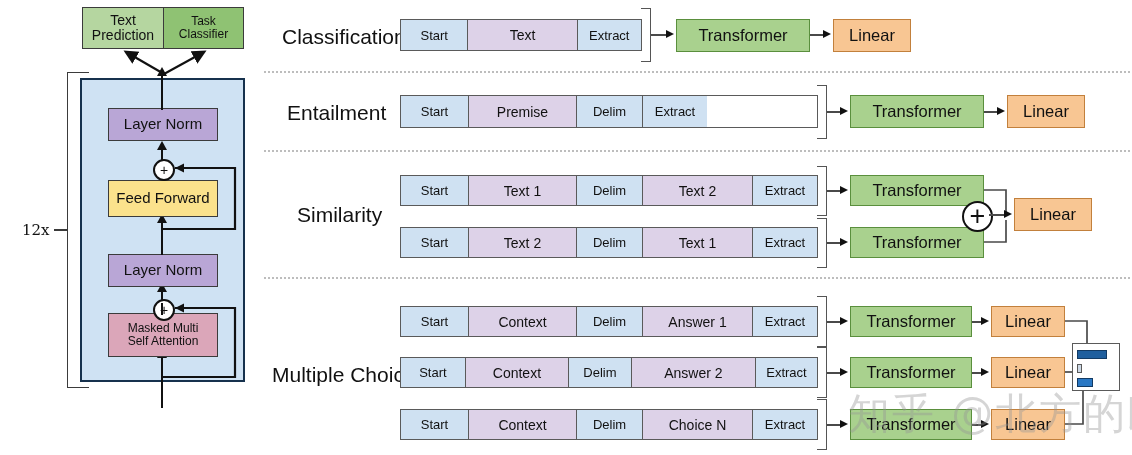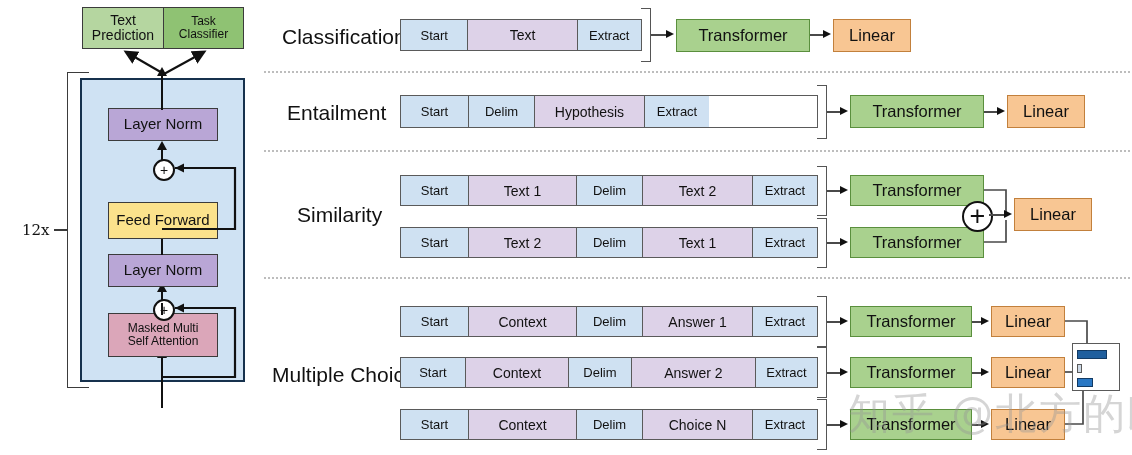--- a/index.html
+++ b/index.html
@@ -9,21 +9,21 @@
   .abs{position:absolute;box-sizing:border-box;}
 
   
   .node{position:absolute;box-sizing:border-box;border:1.6px solid #3b3b3b;
         display:flex;align-items:center;justify-content:center;
         text-align:center;line-height:1.08;}
   .green-light{background:#b5d6a0;border-color:#3b3b3b;}
   .green-dark {background:#8fc273;border-color:#3b3b3b;}
   .orange-dk  {background:#f7bd82;border-color:#3b3b3b;}
   .purple     {background:#b9a6d6;border-color:#3b3b3b;}
-  .yellow     {background:#fbe28c;border-color:#3b3b3b;margin-top:22px;}
+  .yellow     {background:#fbe28c;border-color:#3b3b3b;}
   .pink       {background:#dba6b9;border-color:#3b3b3b;}
   .tok-blue   {background:#cfe1f2;border-color:#5a5a5a;}
   .tok-purple {background:#ddd2e8;border-color:#5a5a5a;}
 
   
   #left-panel{position:absolute;left:0;top:0;width:262px;height:455px;}
 
   .bigbox{position:absolute;background:#cfe2f3;border:2px solid #16314d;box-sizing:border-box;}
 
   .arrow-v{position:absolute;background:#111;width:2.4px;}
@@ -183,22 +183,22 @@
 <div class="wire wire-h" style="left:810px;top:34px;width:15px;"></div>
 <div class="ahead-r" style="left:823px;top:30px;"></div>
 <div class="linbox" style="left:833px;top:19px;width:78px;height:33px;">
   <span>Linear</span>
 </div>
 
 <div class="rowlabel" style="left:287px;top:101px;">Entailment</div>
 
 <div class="seq" style="left:400px;top:95px;width:418px;height:33px;">
   <div class="tok-blue small" style="width: 68px; background: rgb(207, 225, 242);">Start</div>
-  <div class="tok-blue small" style="width: 66px; background: rgb(207, 225, 242);">Delim</div>
-  <div class="tok-purple" style="width: 110px; background: rgb(221, 210, 232);">Hypothesis</div>
+  <div class="tok-purple" style="width: 108px; background: rgb(221, 210, 232);">Premise</div>
+  <div class="tok-blue small" style="width: 66px; background: rgb(207, 225, 242);">Delim</div>
   <div class="tok-blue small" style="width: 64px; background: rgb(207, 225, 242);">Extract</div>
 </div>
 
 <div class="brk-r" style="left:817px;top:85px;width:10px;height:54px;"></div>
 <div class="wire wire-h" style="left:827px;top:111px;width:15px;"></div>
 <div class="ahead-r" style="left:840px;top:107px;"></div>
 
 <div class="tfbox" style="left:850px;top:95px;width:134px;height:33px;">
   <span>Transformer</span>
 </div>

